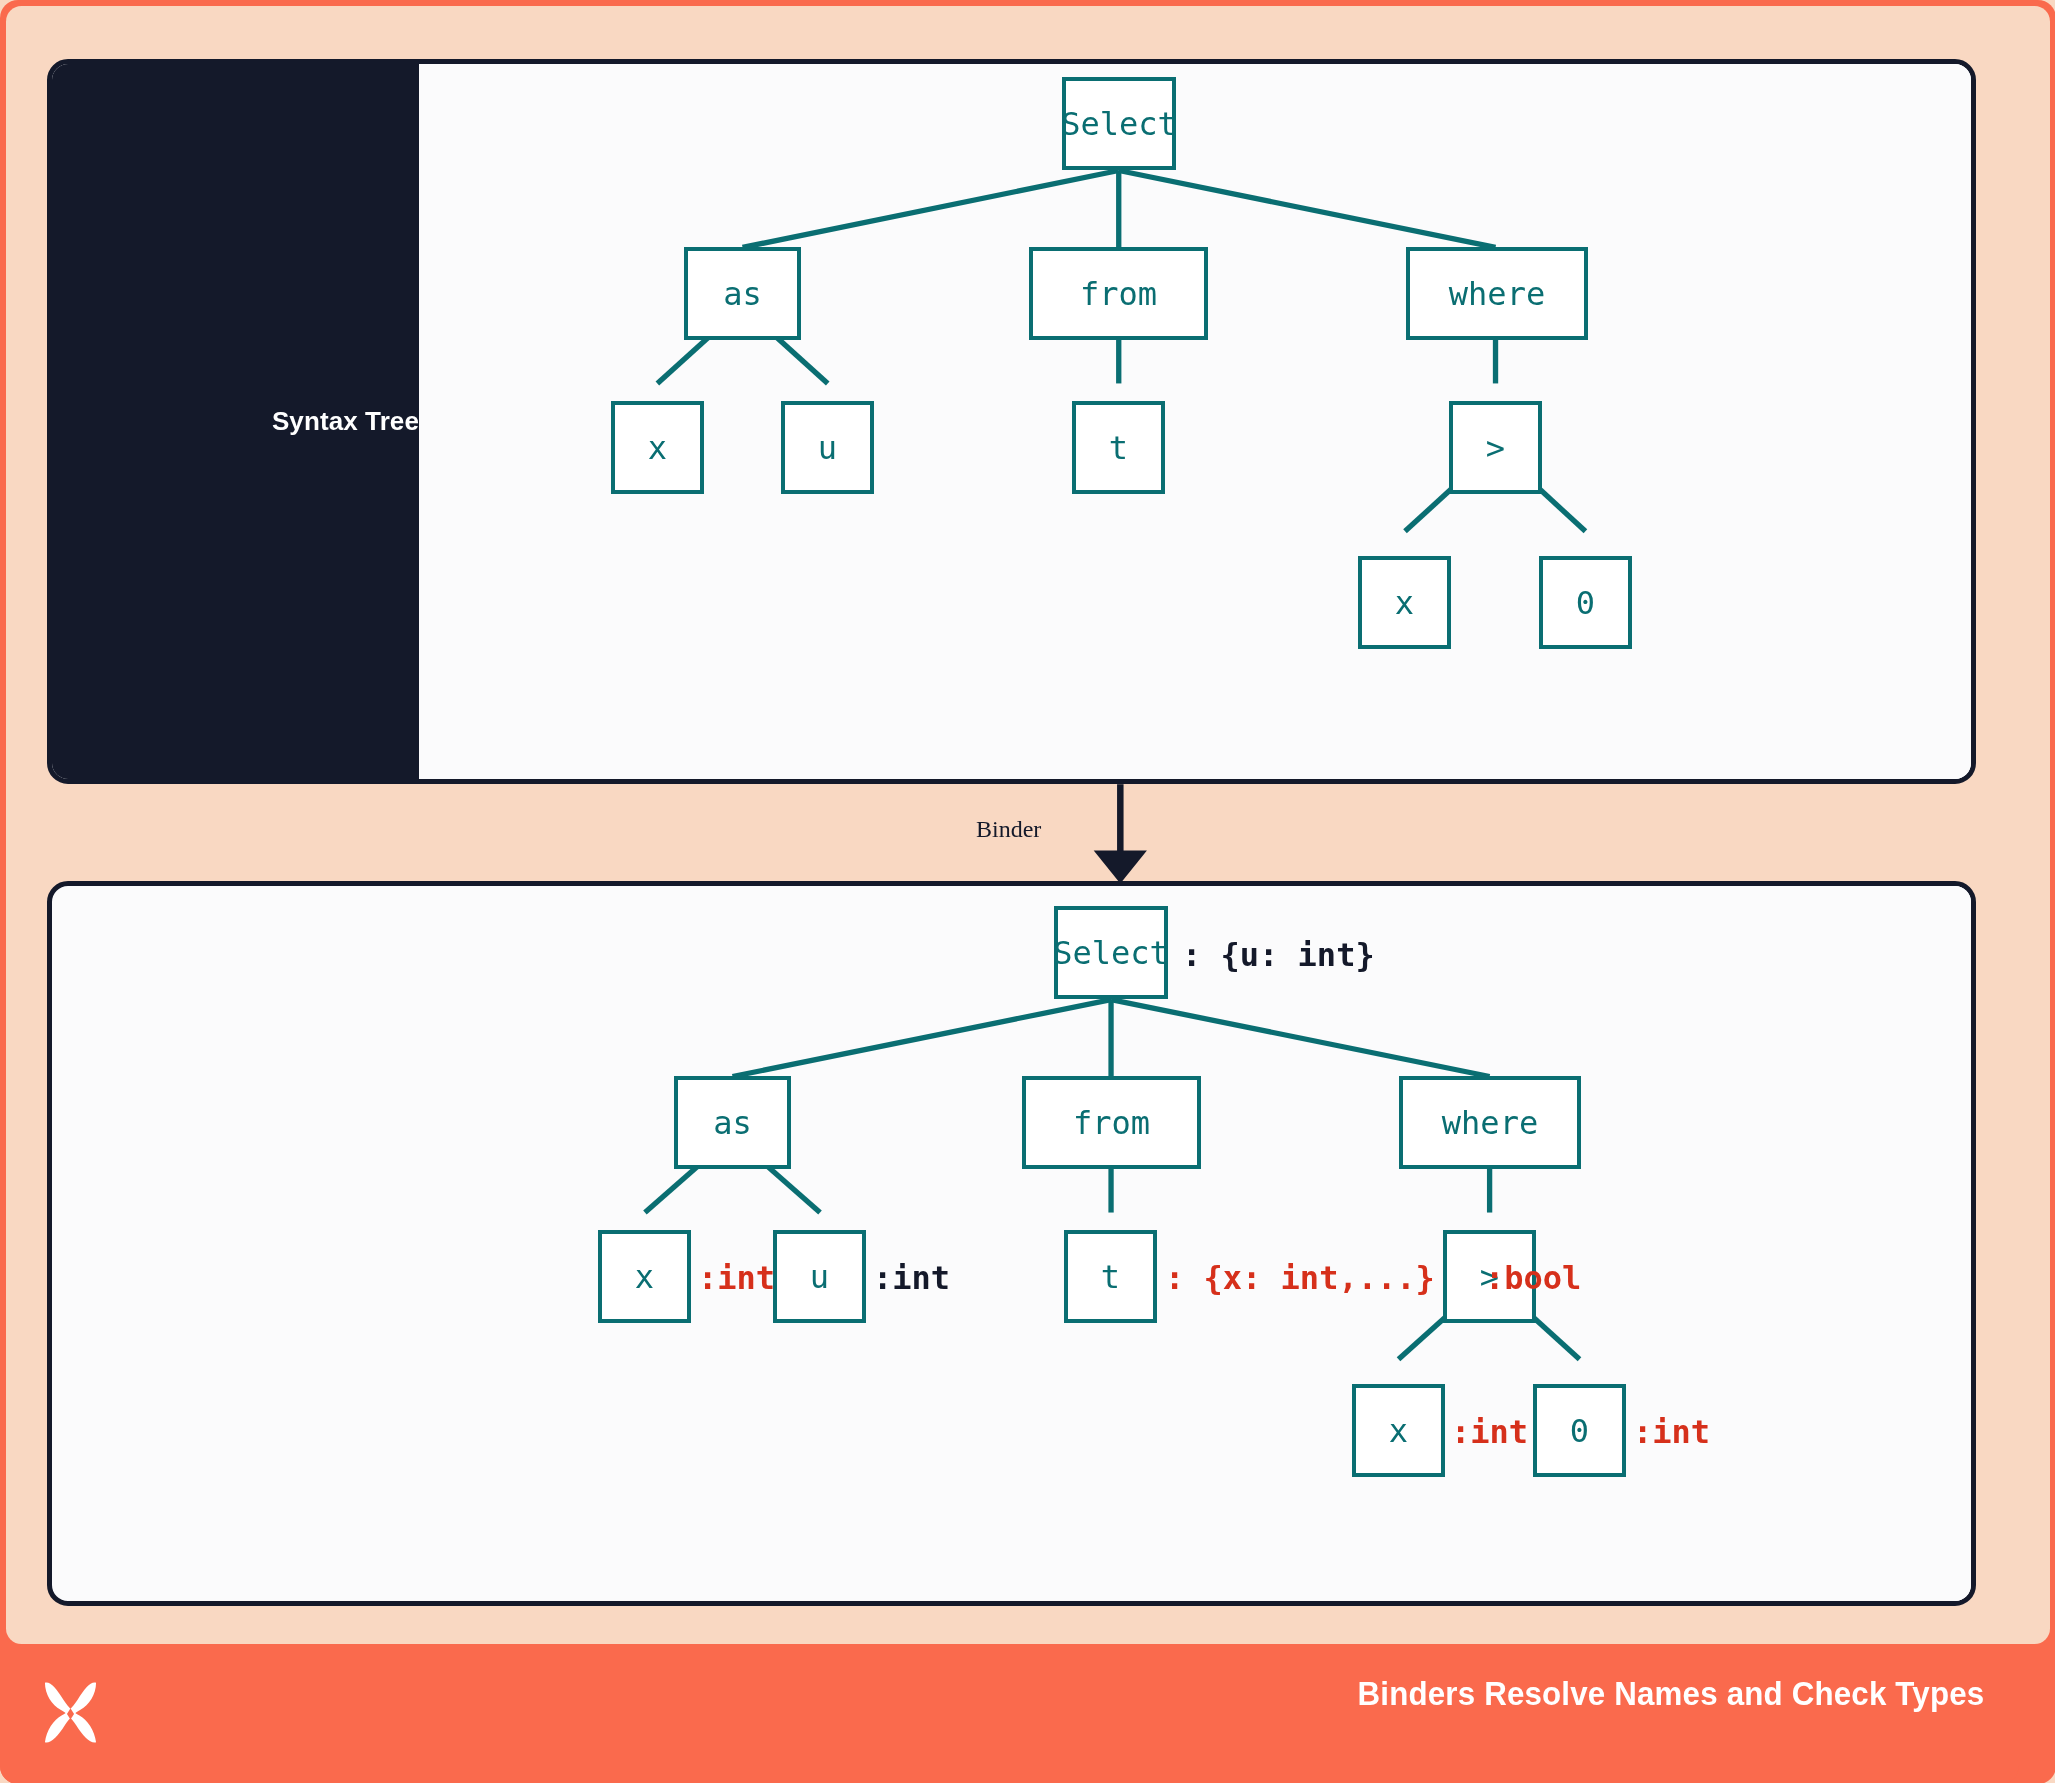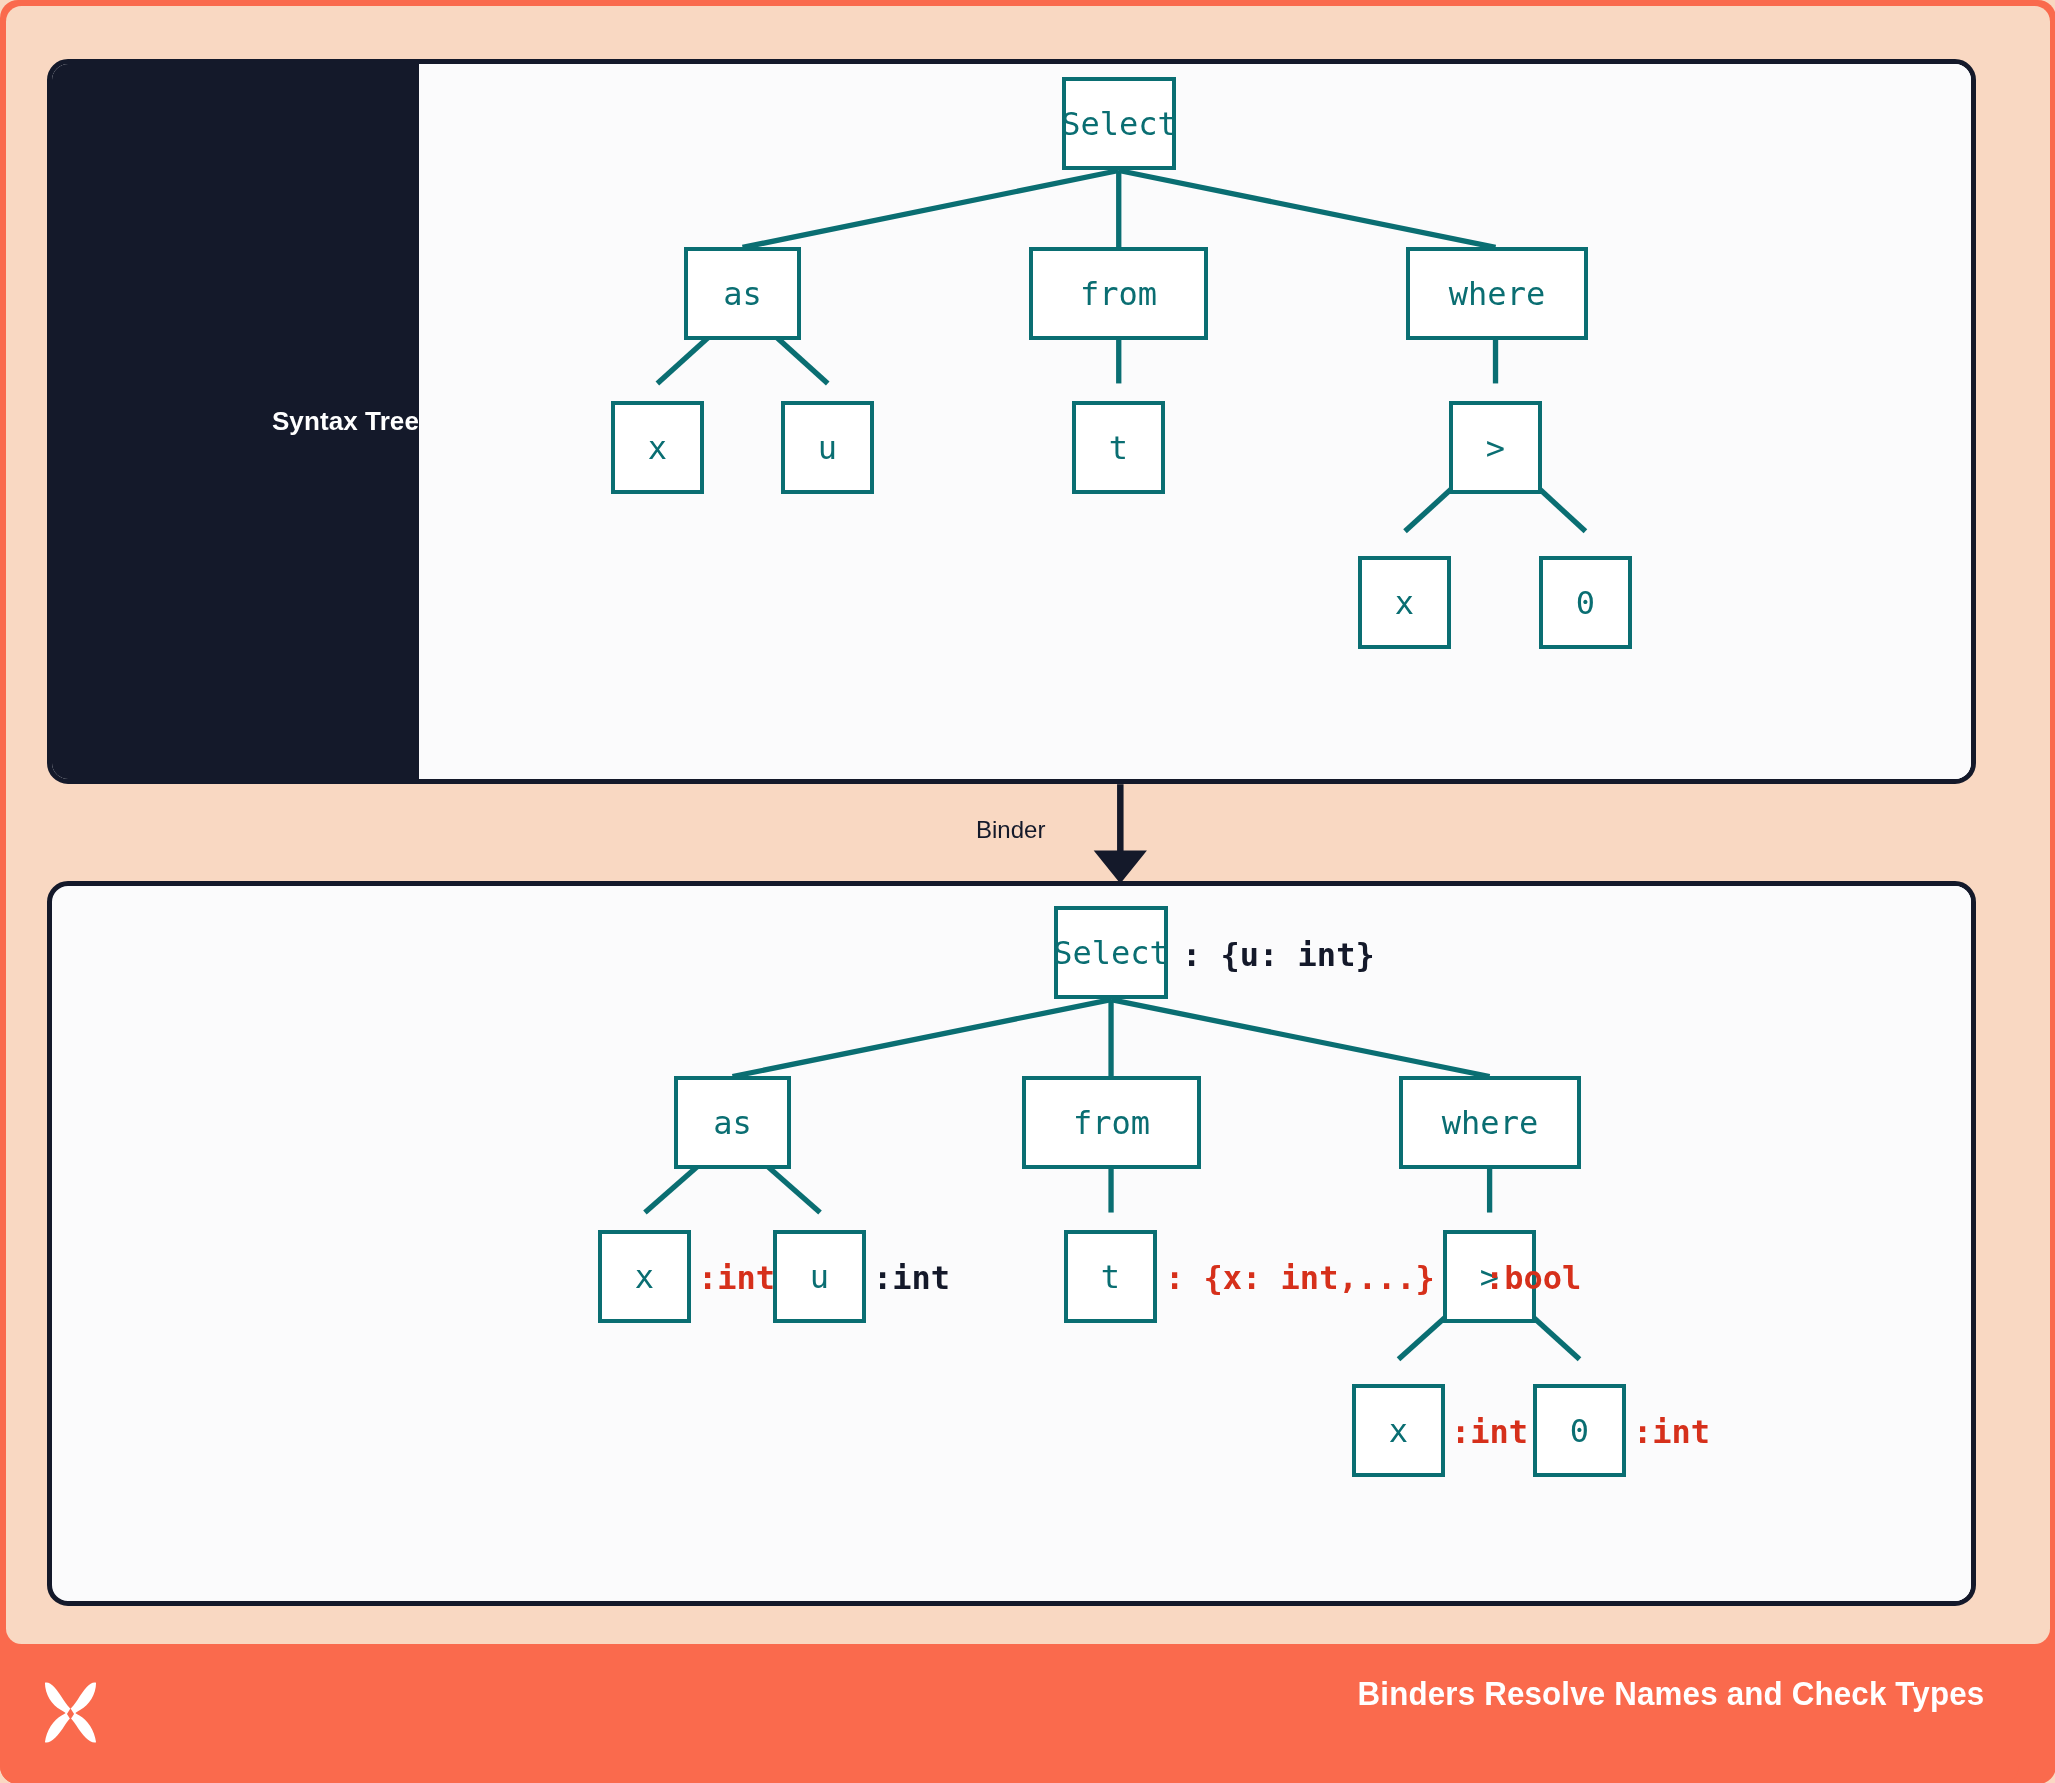--- a/index.html
+++ b/index.html
@@ -72,21 +72,21 @@
   }
   .annot.dark{ color:#14192A; }
   .annot.red{ color:#D6301B; }
   
   #binder-zone{
     position:absolute;left:47px;top:784px;width:1929px;height:98px;
   }
   #binder-label{
     position:absolute;
     left:976px;top:816px;
-    font-family:Liberation Sans, sans-serif;
+    font-family:Liberation Serif, serif;
     font-size:24px;
     color:#14192A;
   }
   
   #footer{
     position:absolute;left:0;bottom:0;width:2019px;height:140px;
     background:#FA6A4D;
     border-bottom-left-radius:18px;border-bottom-right-radius:18px;text-align:center;
   }
   #footer-logo{ position:absolute;left:35px;top:33px;width:71px;height:71px; }

